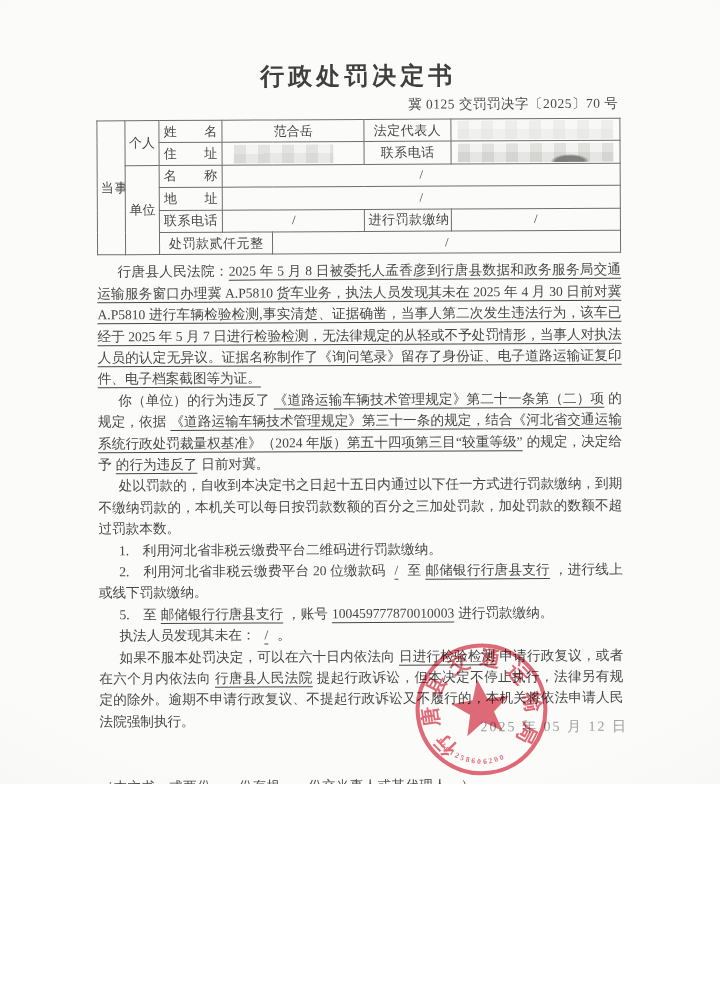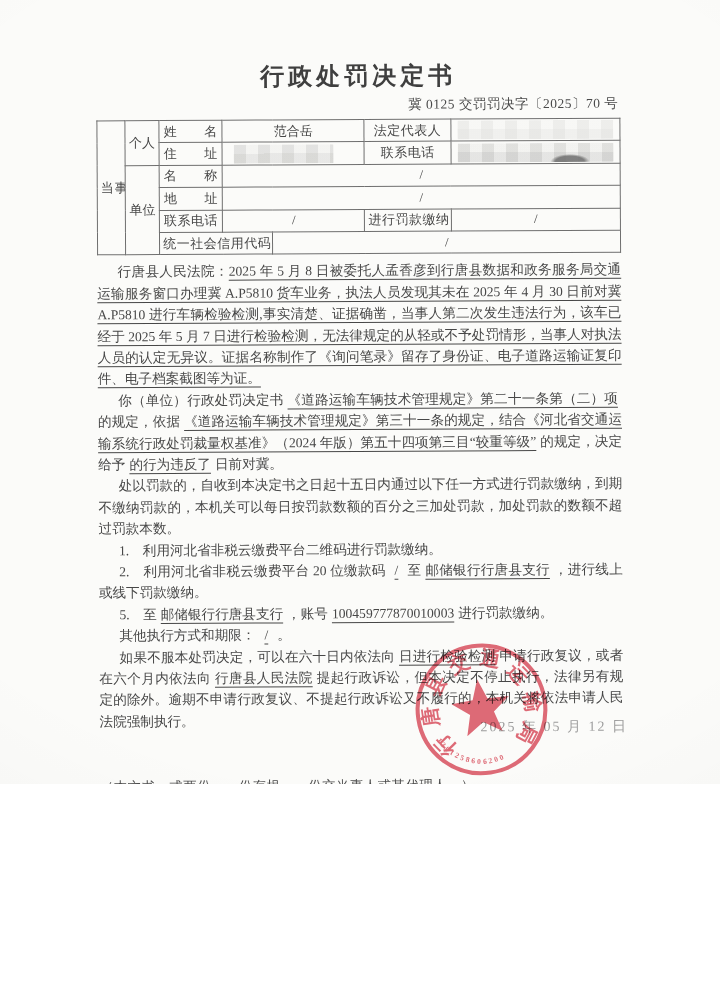--- a/index.html
+++ b/index.html
@@ -132,40 +132,40 @@
           <td class="lbl">地　　址</td>
           <td colspan="4">/</td>
         </tr>
         <tr>
           <td class="lbl">联系电话</td>
           <td colspan="2">/</td>
           <td class="lbl">进行罚款缴纳</td>
           <td>/</td>
         </tr>
         <tr>
-          <td colspan="2" class="lbl">统一社会信用代码</td>
+          <td colspan="2" class="lbl">处罚款贰仟元整</td>
           <td colspan="3">/</td>
         </tr>
       </tbody>
     </table>
 
     <div class="body">
       <p class="para indent"><span>行唐县人民法院：</span><span class="u">2025 年 5 月 8 日被委托人孟香彦到行唐县数据和政务服务局交通运输服务窗口办理冀 A.P5810 货车业务，执法人员发现其未在 2025 年 4 月 30 日前对冀 A.P5810 进行车辆检验检测,事实清楚、证据确凿，当事人第二次发生违法行为，该车已经于 2025 年 5 月 7 日进行检验检测，无法律规定的从轻或不予处罚情形，当事人对执法人员的认定无异议。证据名称制作了《询问笔录》留存了身份证、电子道路运输证复印件、电子档案截图等为证。</span></p>
 
-      <p class="para indent"><span>你（单位）行政处罚决定书</span><span class="u padw">《道路运输车辆技术管理规定》第二十一条第（二）项</span><span>的规定，依据</span><span class="u padw">《道路运输车辆技术管理规定》第三十一条的规定，结合《河北省交通运输系统行政处罚裁量权基准》（2024 年版）第五十四项第三目“较重等级”</span><span>的规定，决定给予</span><span class="u padw">的行为违反了</span><span>日前对冀。</span></p>
+      <p class="para indent"><span>你（单位）的行为违反了</span><span class="u padw">《道路运输车辆技术管理规定》第二十一条第（二）项</span><span>的规定，依据</span><span class="u padw">《道路运输车辆技术管理规定》第三十一条的规定，结合《河北省交通运输系统行政处罚裁量权基准》（2024 年版）第五十四项第三目“较重等级”</span><span>的规定，决定给予</span><span class="u padw">的行为违反了</span><span>日前对冀。</span></p>
 
       <p class="para indent">处以罚款的，自收到本决定书之日起十五日内通过以下任一方式进行罚款缴纳，到期不缴纳罚款的，本机关可以每日按罚款数额的百分之三加处罚款，加处罚款的数额不超过罚款本数。</p>
 
       <p class="para indent">1.　利用河北省非税云缴费平台二维码进行罚款缴纳。</p>
 
       <p class="para indent"><span>2.　利用河北省非税云缴费平台 20 位缴款码</span><span class="u pad">/</span><span>至</span><span class="u padw">邮储银行行唐县支行</span><span>，进行线上或线下罚款缴纳。</span></p>
 
       <p class="para indent"><span>5.　至</span><span class="u padw">邮储银行行唐县支行</span><span>，账号</span><span class="u padw">100459777870010003</span><span>进行罚款缴纳。</span></p>
 
-      <p class="para indent"><span>其他执行方式和期限：</span><span class="u pad">/</span><span>。</span></p>
+      <p class="para indent"><span>执法人员发现其未在：</span><span class="u pad">/</span><span>。</span></p>
 
       <p class="para indent"><span>如果不服本处罚决定，可以在六十日内依法向</span><span class="u padw">日进行检验检测</span><span>申请行政复议，或者在六个月内依法向</span><span class="u padw">行唐县人民法院</span><span>提起行政诉讼，但本决定不停止执行，法律另有规定的除外。逾期不申请行政复议、不提起行政诉讼又不履行的，本机关将依法申请人民法院强制执行。</span></p>
     </div>
 
     <p class="footnote">（本文书一式两份：一份存根，一份交当事人或其代理人。）</p>
 
     <div class="seal-date">2025 年 05 月 12 日</div>
 
     <svg class="seal" viewBox="0 0 150 150">
       <circle cx="75" cy="75" r="63" fill="none" stroke="var(--seal)" stroke-width="4"></circle>

